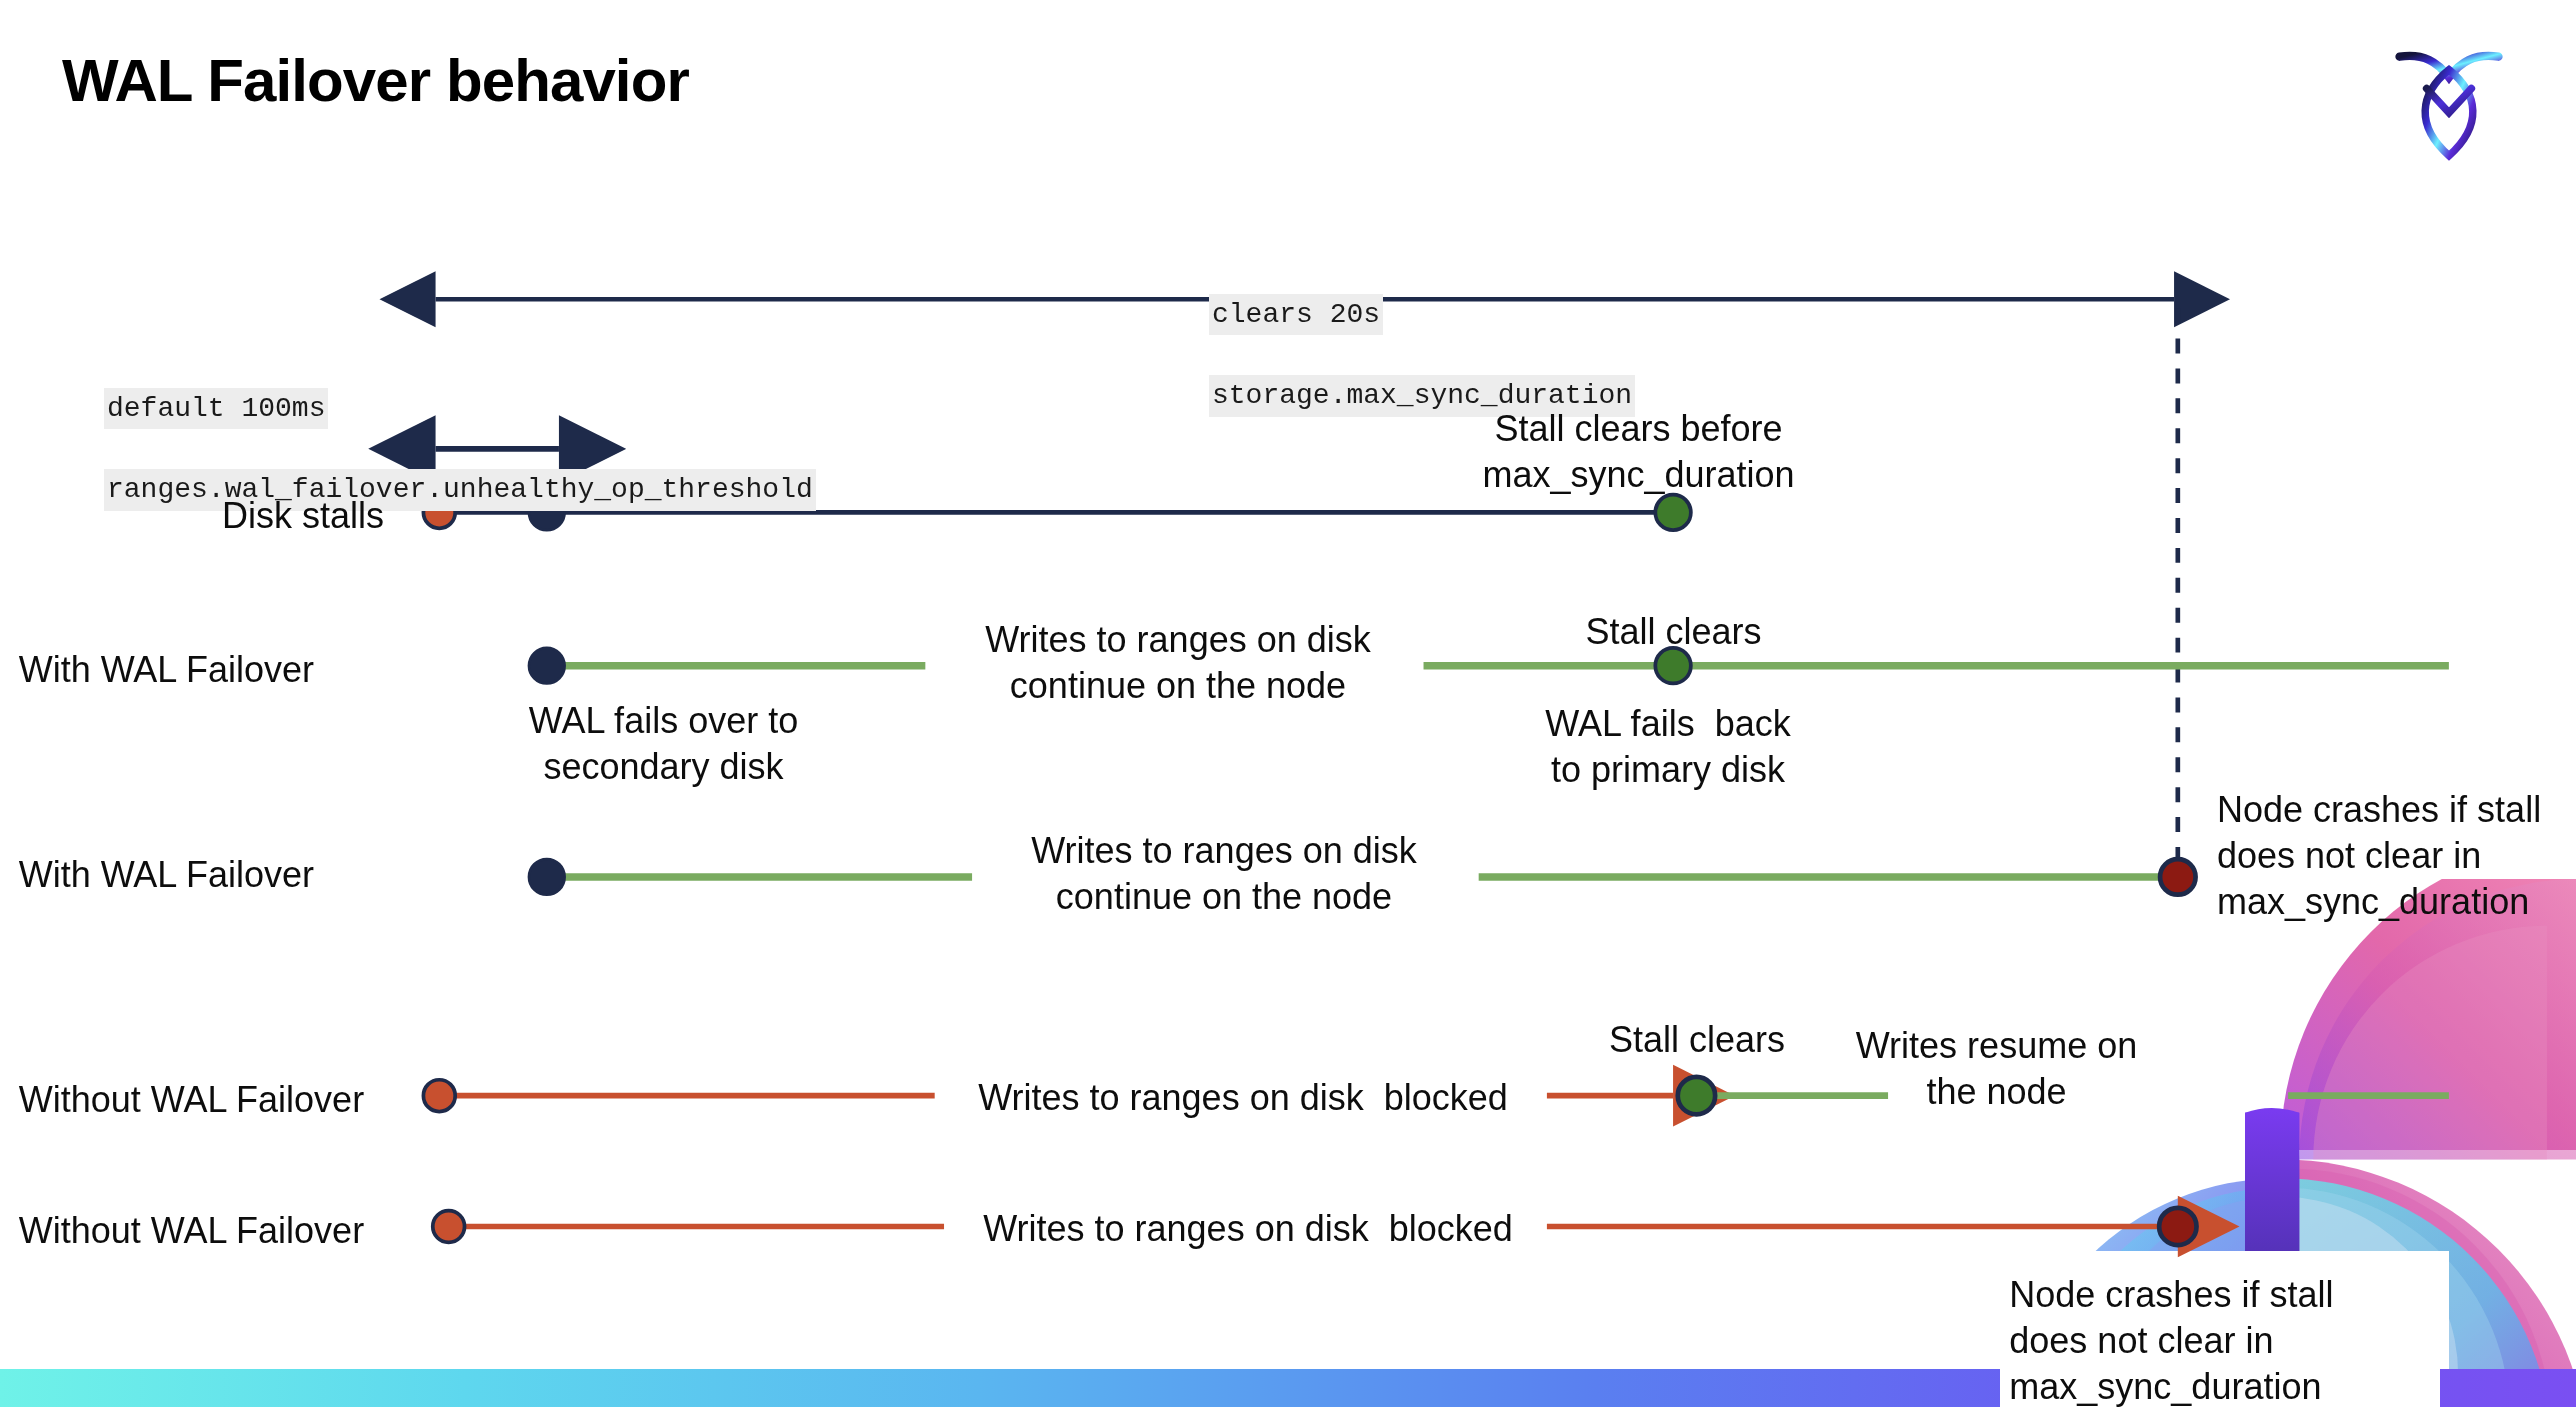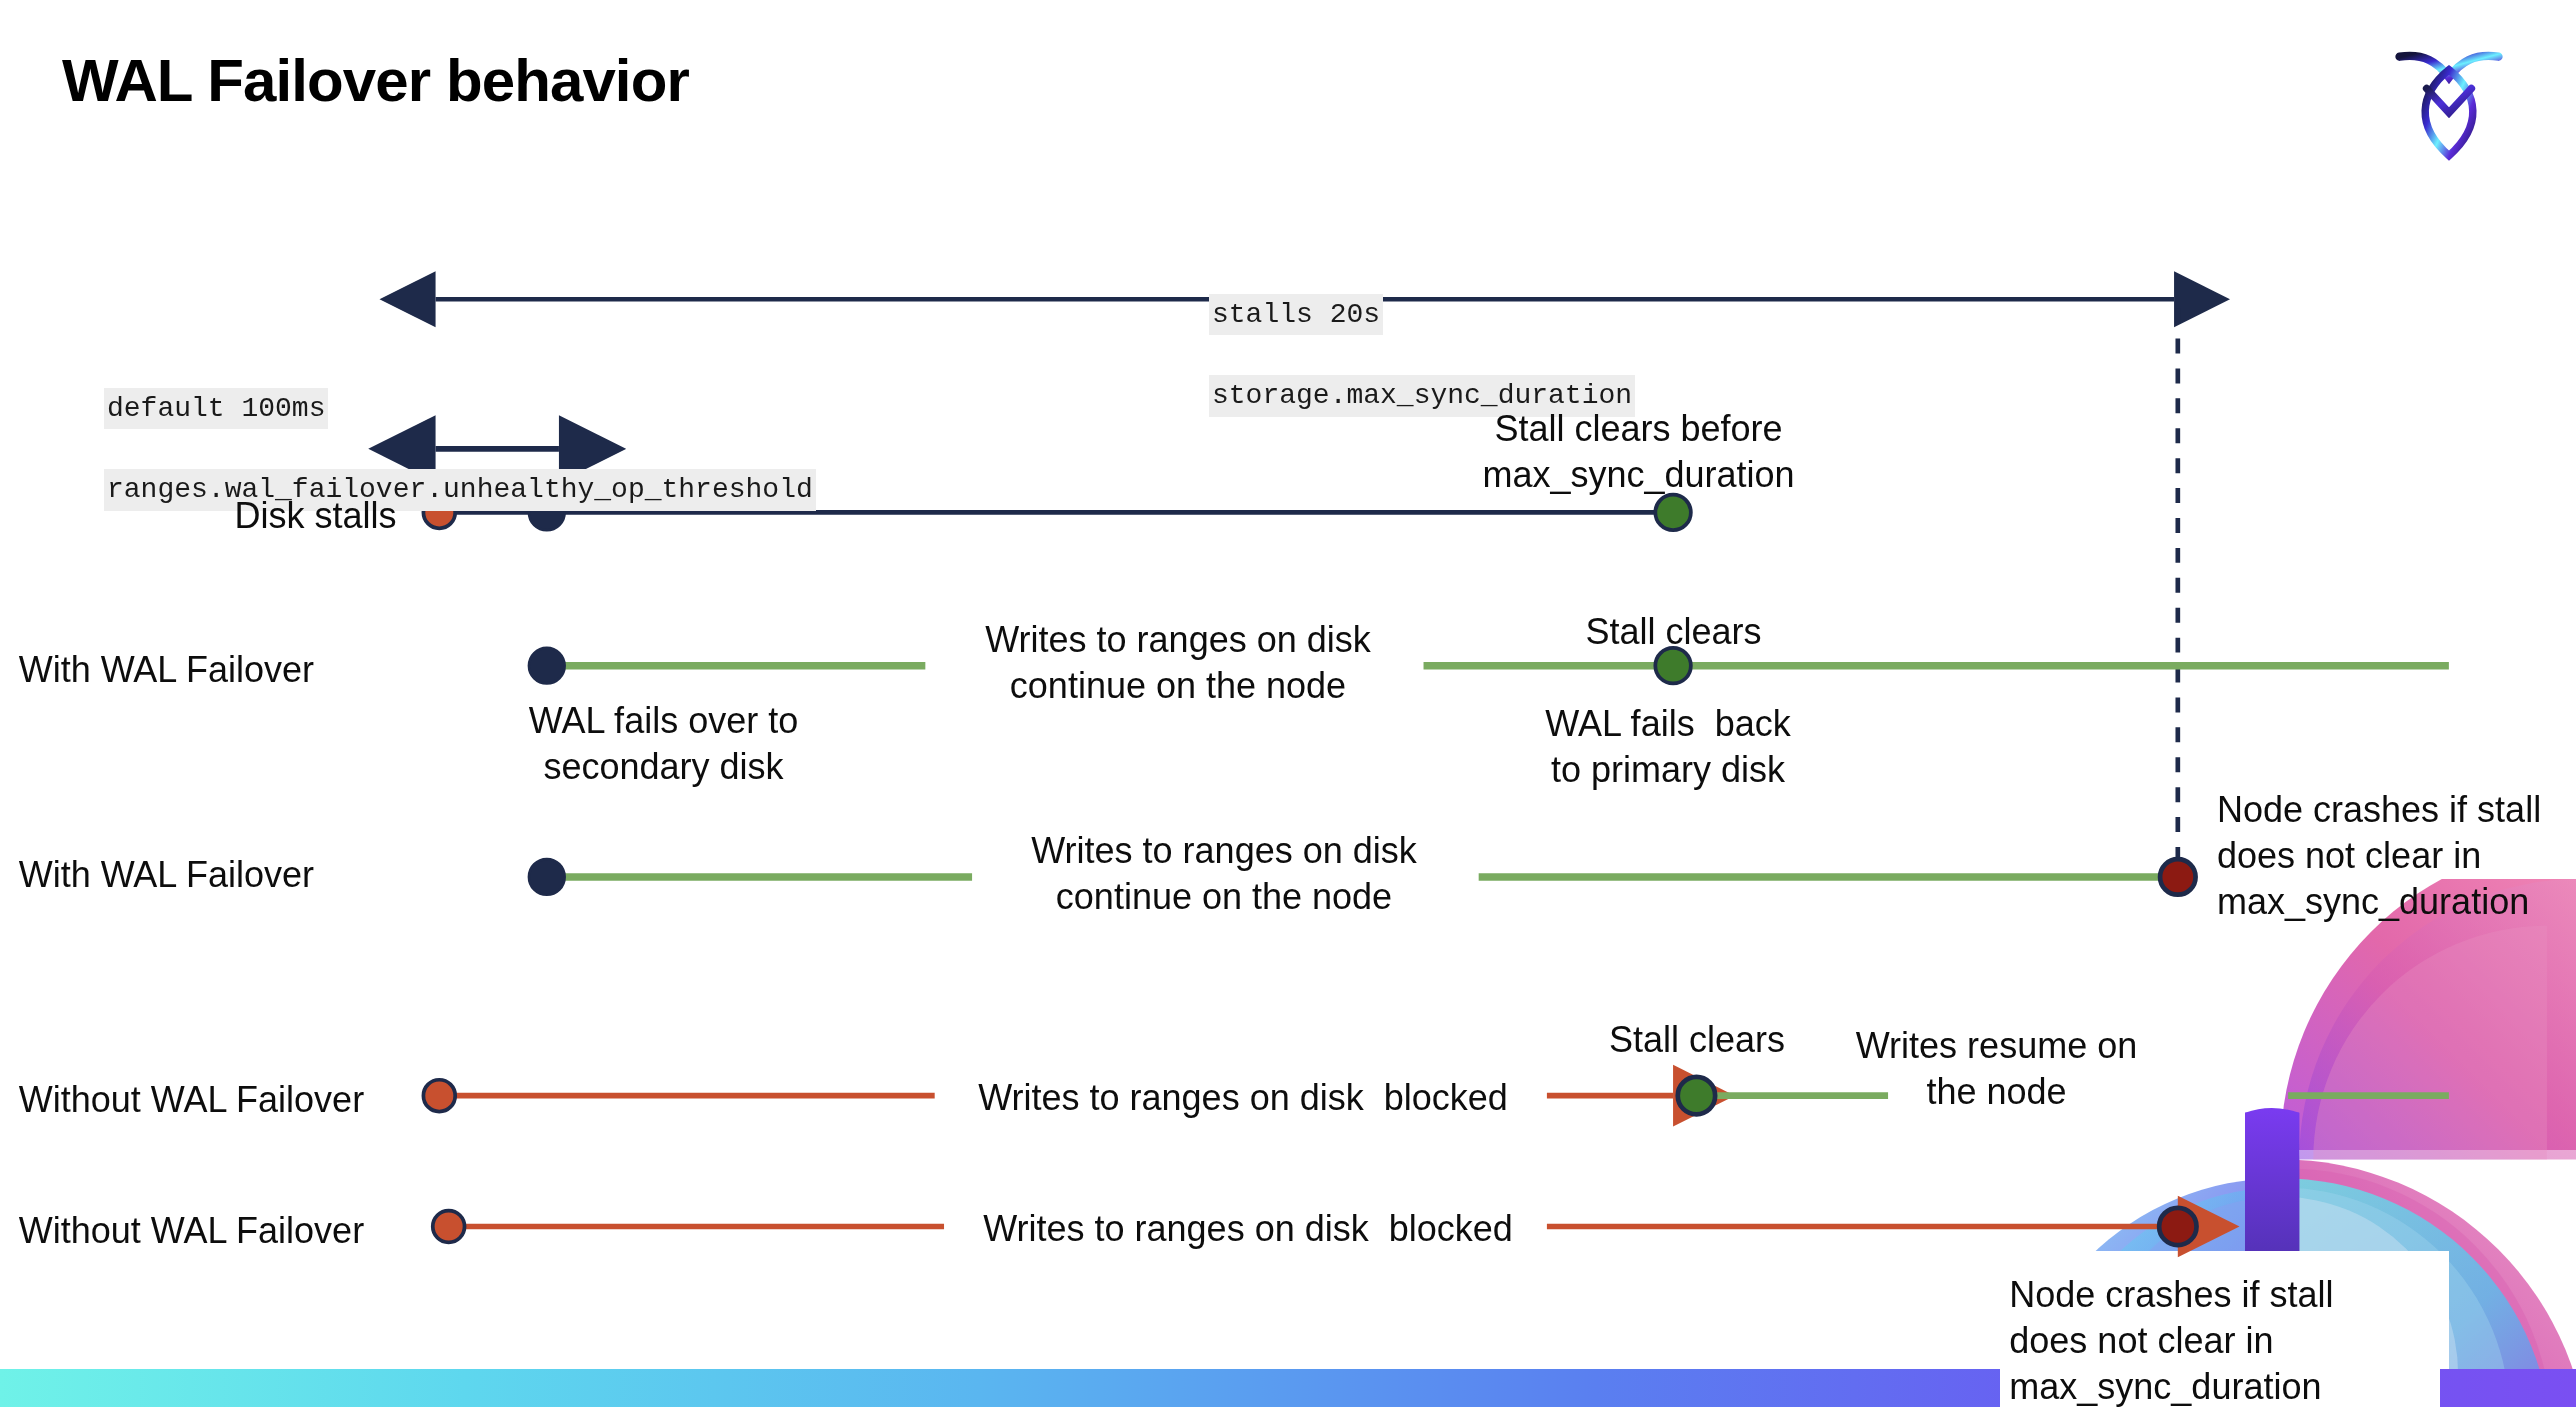--- a/index.html
+++ b/index.html
@@ -264,30 +264,30 @@
 
     <g>
       <line x1="480" y1="1312" x2="1010" y2="1312" stroke="#c8502f" stroke-width="6"></line>
       <line x1="1655" y1="1312" x2="2330" y2="1312" stroke="#c8502f" stroke-width="6" marker-end="url(#arrRred)"></line>
       <circle cx="480" cy="1312" r="17" fill="#c8502f" stroke="#1e2a4a" stroke-width="4"></circle>
       <circle cx="2330" cy="1312" r="20" fill="#8c1a12" stroke="#1e2a4a" stroke-width="5"></circle>
     </g>
   </svg>
 
   <div class="code-block" style="left:1142px; top:254px; text-align:left;">
-    <span>stalls 20s</span><br>
+    <span>clears 20s</span><br>
     <span>storage.max_sync_duration</span>
   </div>
 
   <div class="code-block" style="left:37px; top:348px; text-align:left;">
     <span>default 100ms</span><br>
     <span>ranges.wal_failover.unhealthy_op_threshold</span>
   </div>
 
-  <div class="row-label" style="left:222px; top:493px; width:187px; text-align:center;">Disk stalls</div>
+  <div class="row-label" style="left:222px; top:493px; width:187px; text-align:left;">Disk stalls</div>
 
   <div class="row-label" style="left:18.7px; top:647px; width:486px; text-align:left;">With WAL Failover</div>
 
   <div class="row-label" style="left:18.7px; top:852px; width:486px; text-align:left;">With WAL Failover</div>
 
   <div class="row-label" style="left:18.7px; top:1077px; width:411px; text-align:left;">Without WAL Failover</div>
 
   <div class="row-label" style="left:18.7px; top:1208px; width:411px; text-align:left;">Without WAL Failover</div>
 
   <div class="annot center" style="left:1442px; top:406px; width:393px;">Stall clears before

